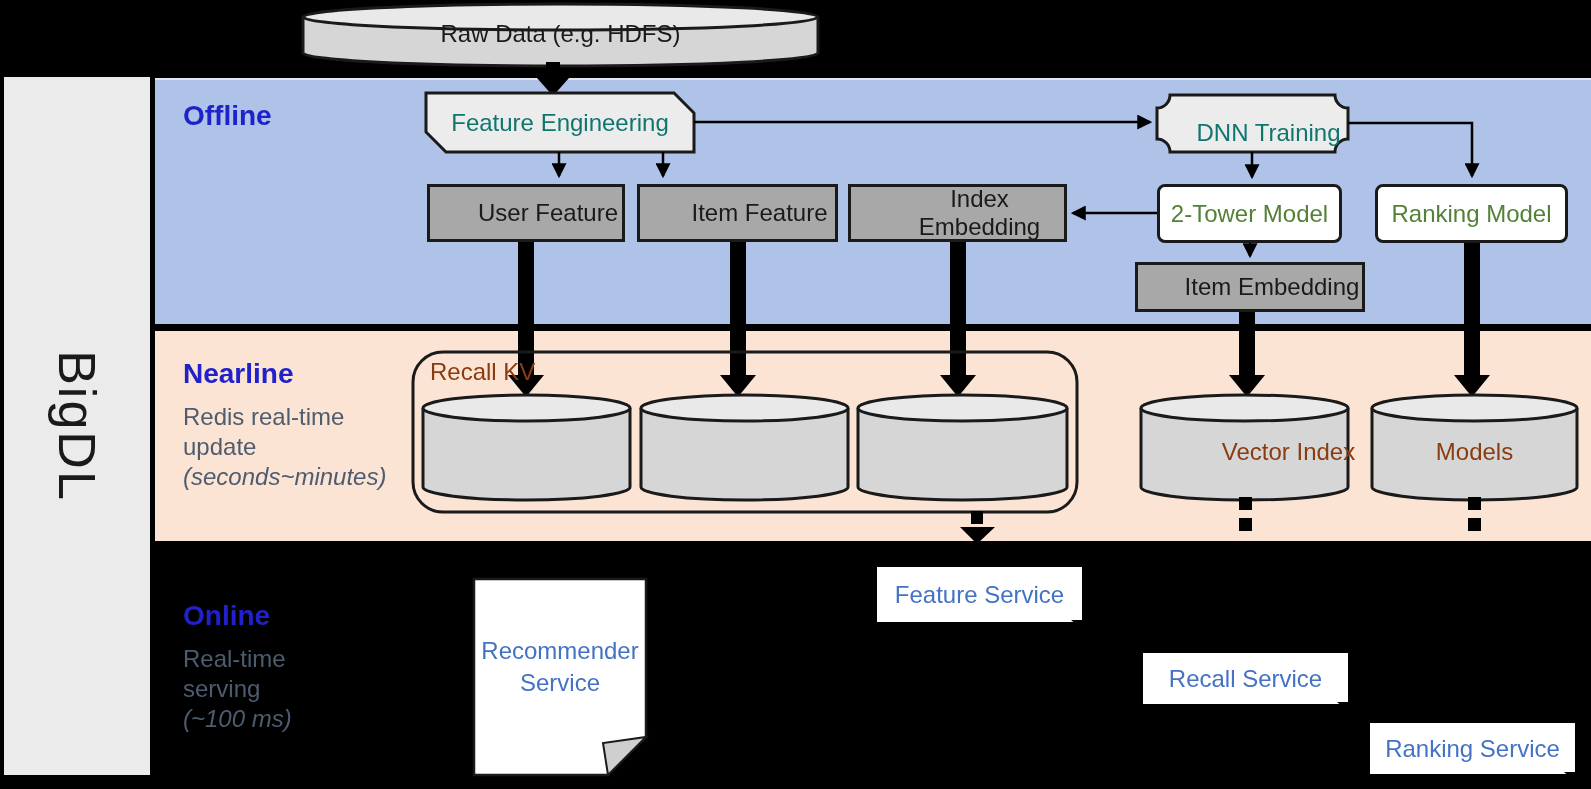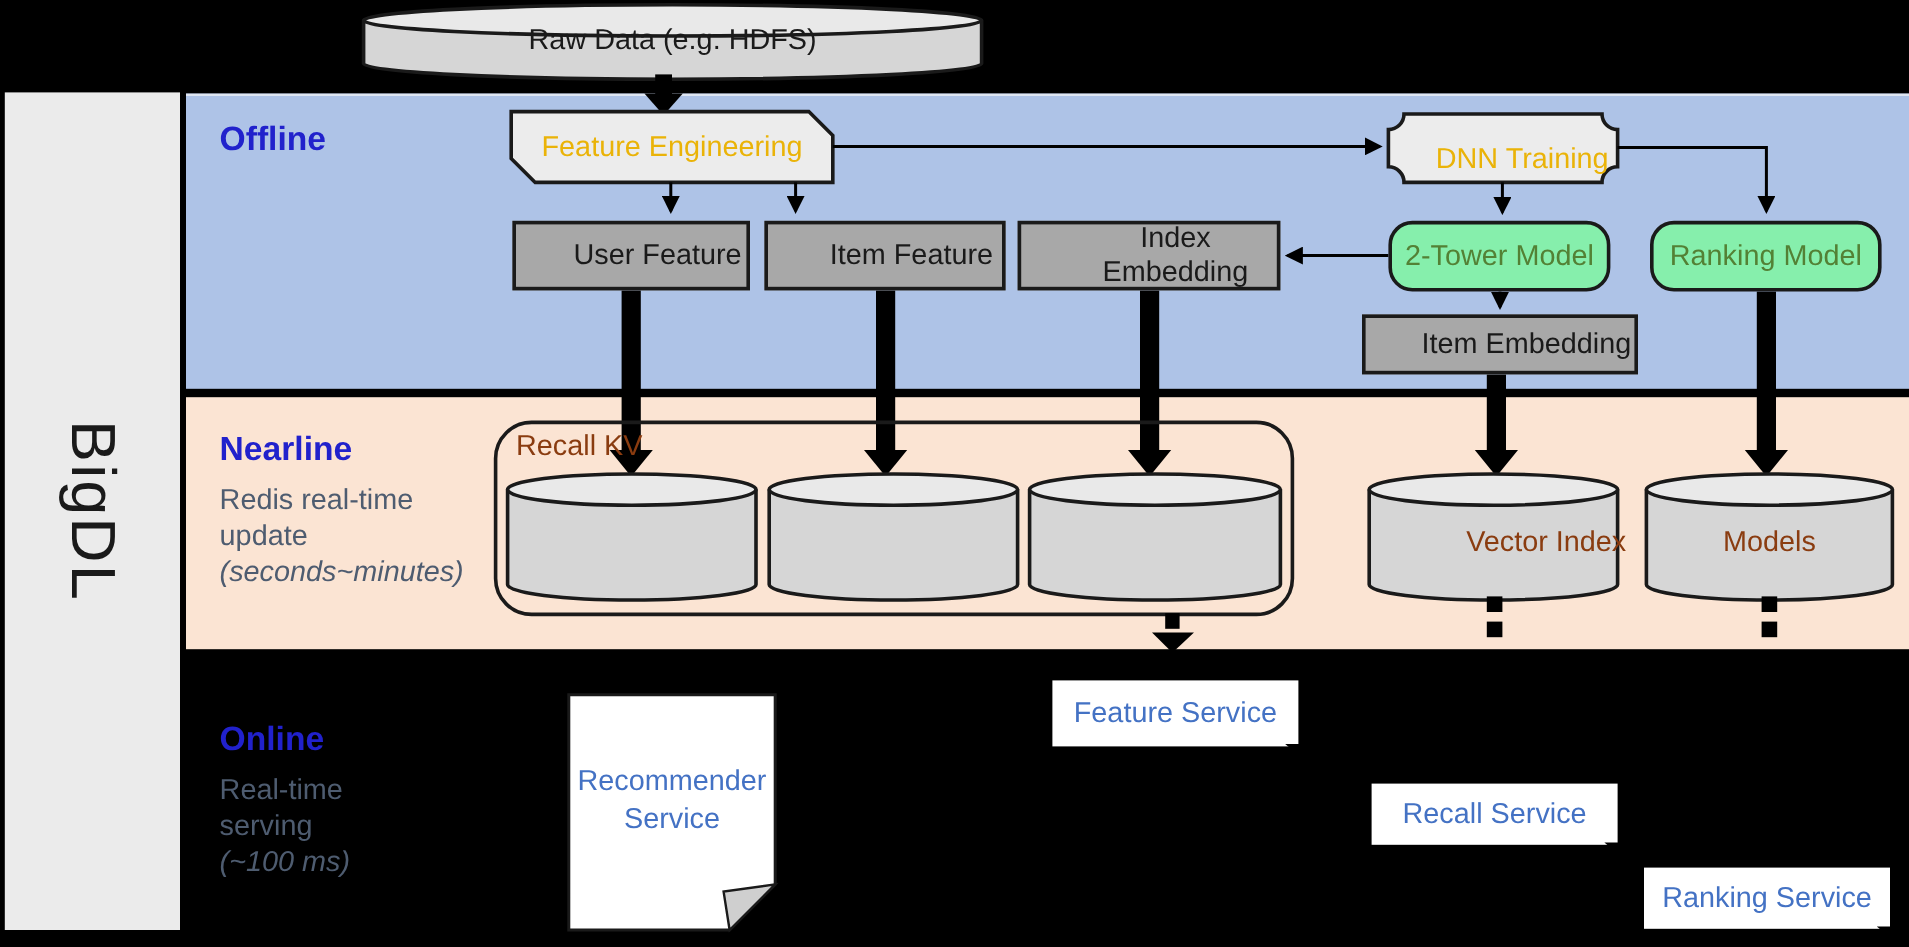--- a/index.html
+++ b/index.html
@@ -19,23 +19,23 @@
   .band-desc{position:absolute;font-size:24px;line-height:30px;color:#4e5c70;}
   .band-desc .it{font-style:italic;}
   svg.overlay{position:absolute;left:0;top:0;pointer-events:none;}
   .node{
     position:absolute;display:flex;align-items:center;justify-content:center;
     box-sizing:border-box;border:3px solid #1a1a1a;font-size:24px;color:#1a1a1a;
     text-align:center;
   }
   .gray{background:#a8a8a8;padding-left:44px;}
   .lightshape{background:transparent;border:none;}      
-  .roundy{background:#86efac;border-radius:20px;}
+  .roundy{background:#ffffff;border-radius:8px;}
   .green{color:#538135;}
-  .bluetxt{color:#eab308;}
+  .bluetxt{color:#0f766e;}
   .svc{
     position:absolute;display:flex;align-items:center;justify-content:center;
     background:#ffffff;color:#4472c4;font-size:24px;border:none;
   }
   .svc:after{ 
     content:'';position:absolute;right:-2px;bottom:-9px;width:0;height:0;
     border-top:11px solid #000;border-left:13px solid transparent;
   }
   .store-label{position:absolute;font-size:24px;color:#8a3c10;text-align:center;}
   .cyl-label{position:absolute;font-size:25px;color:#1a1a1a;display:flex;align-items:center;justify-content:center;}

